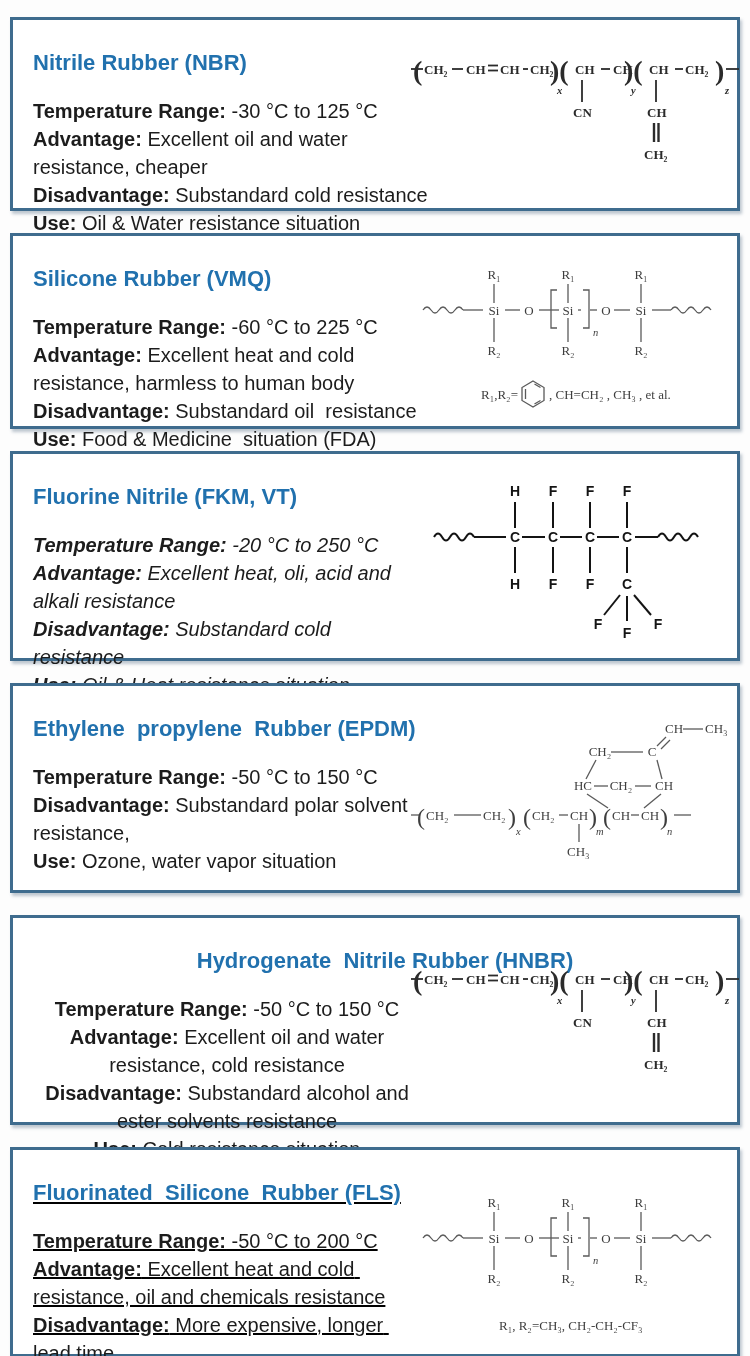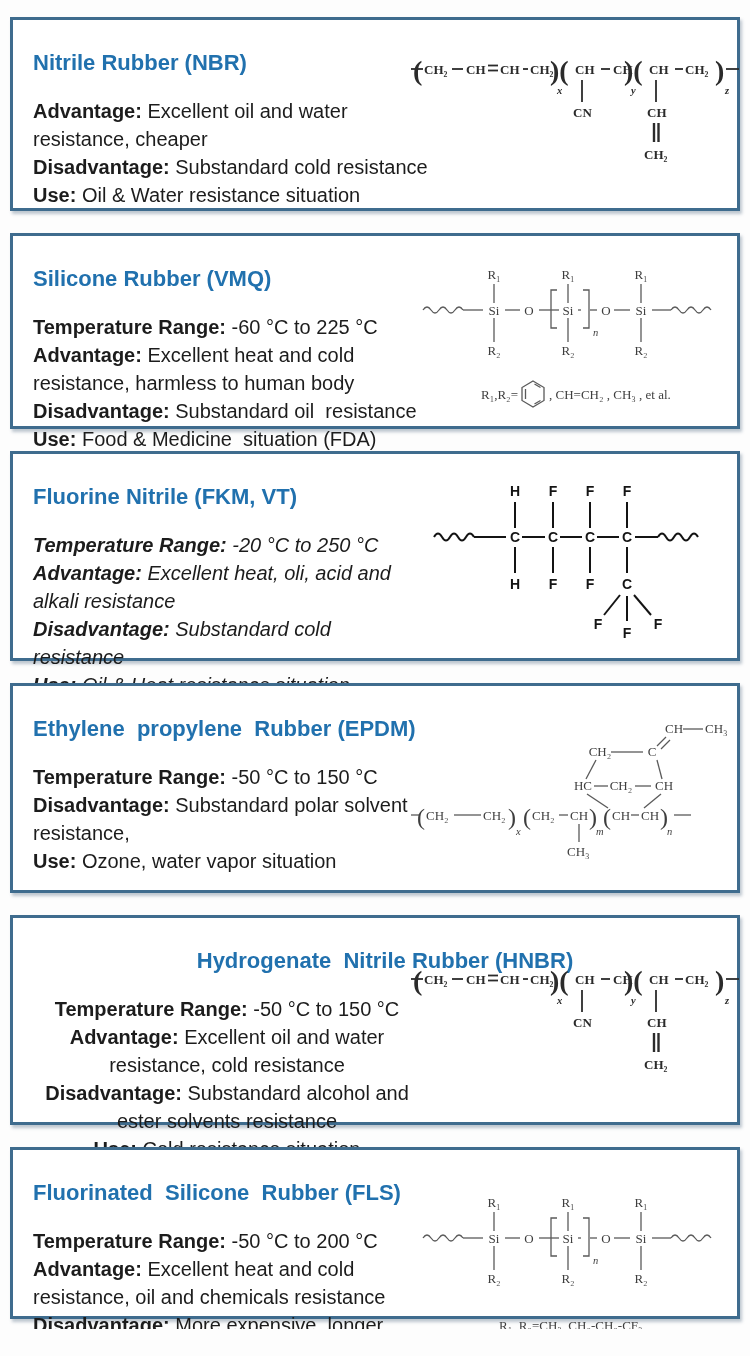--- a/index.html
+++ b/index.html
@@ -23,20 +23,21 @@
   .struct.fkm .bond{stroke:#141414;stroke-width:2;}
 </style>
 </head>
 <body>
 
 <div class="stack">
 
   <section class="card" style="height:194px;">
     <h2 class="title">Nitrile Rubber (NBR)</h2>
     <div class="text-block" style="width:395px;">
+      <div class="field"><b>Temperature Range:</b><span> -30 °C to 125 °C</span></div>
       <div class="field"><b>Advantage:</b><span> Excellent oil and water resistance, cheaper</span></div>
       <div class="field"><b>Disadvantage:</b><span> Substandard cold resistance</span></div>
       <div class="field"><b>Use:</b><span> Oil &amp; Water resistance situation</span></div>
     </div>
     <svg class="struct nbr" style="left:398px;top:30px;" width="330" height="130" viewBox="0 0 330 130">
       <g class="bond">
         <line x1="0" y1="19" x2="12" y2="19"></line>
         <line x1="41" y1="19" x2="52" y2="19"></line>
         <line x1="77" y1="15.5" x2="87" y2="15.5"></line>
         <line x1="77" y1="20.5" x2="87" y2="20.5"></line>
@@ -255,21 +256,21 @@
       <text x="238" y="24">CH</text>
       <text x="274" y="24">CH₂</text>
       <text class="paren" x="304" y="30">)</text>
       <text class="sub" x="314" y="44">z</text>
       <text x="162" y="67">CN</text>
       <text x="236" y="67">CH</text>
       <text x="233" y="109">CH₂</text>
     </svg>
   </section>
 
-  <section class="card" style="height:172px;">
+  <section class="card" style="height:210px;text-decoration:underline;">
     <h2 class="title">Fluorinated  Silicone  Rubber (FLS)</h2>
     <div class="text-block" style="width:360px;">
       <div class="field"><b>Temperature Range:</b><span> -50 °C to 200 °C</span></div>
       <div class="field"><b>Advantage:</b><span> Excellent heat and cold resistance, oil and chemicals resistance</span></div>
       <div class="field"><b>Disadvantage:</b><span> More expensive, longer lead time</span></div>
 
     </div>
     <svg class="struct" style="left:408px;top:30px;" width="320" height="176" viewBox="0 0 320 176">
       <g class="bond">
         <path d="M2 58 q4 -6 8 0 t8 0 t8 0 t8 0 t8 0"></path>

